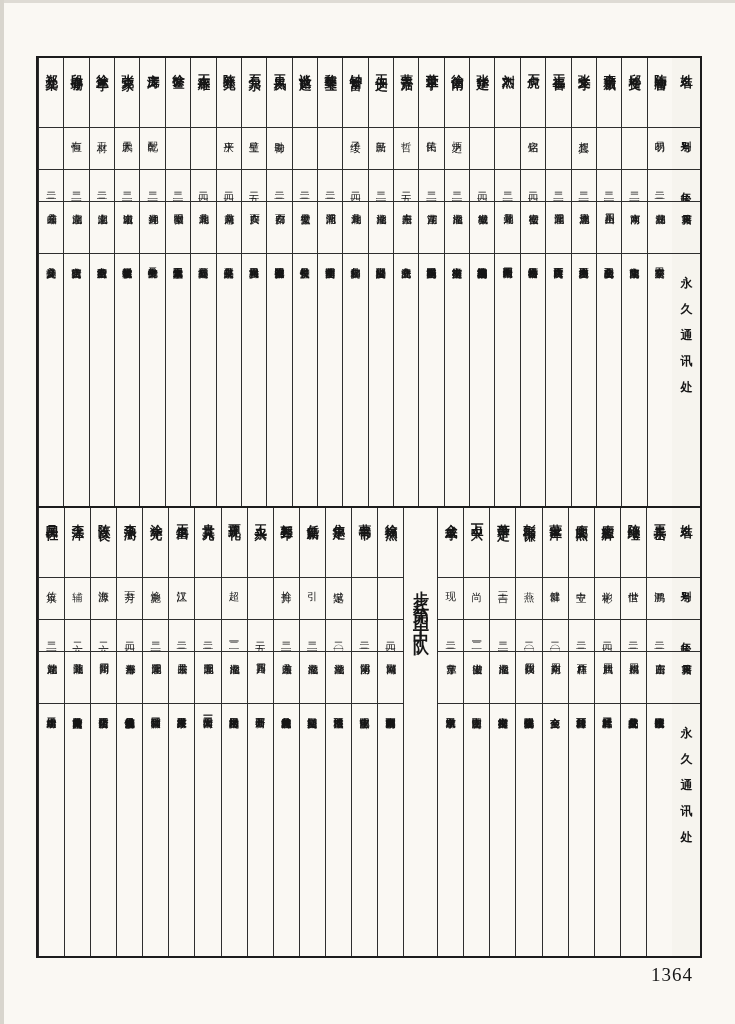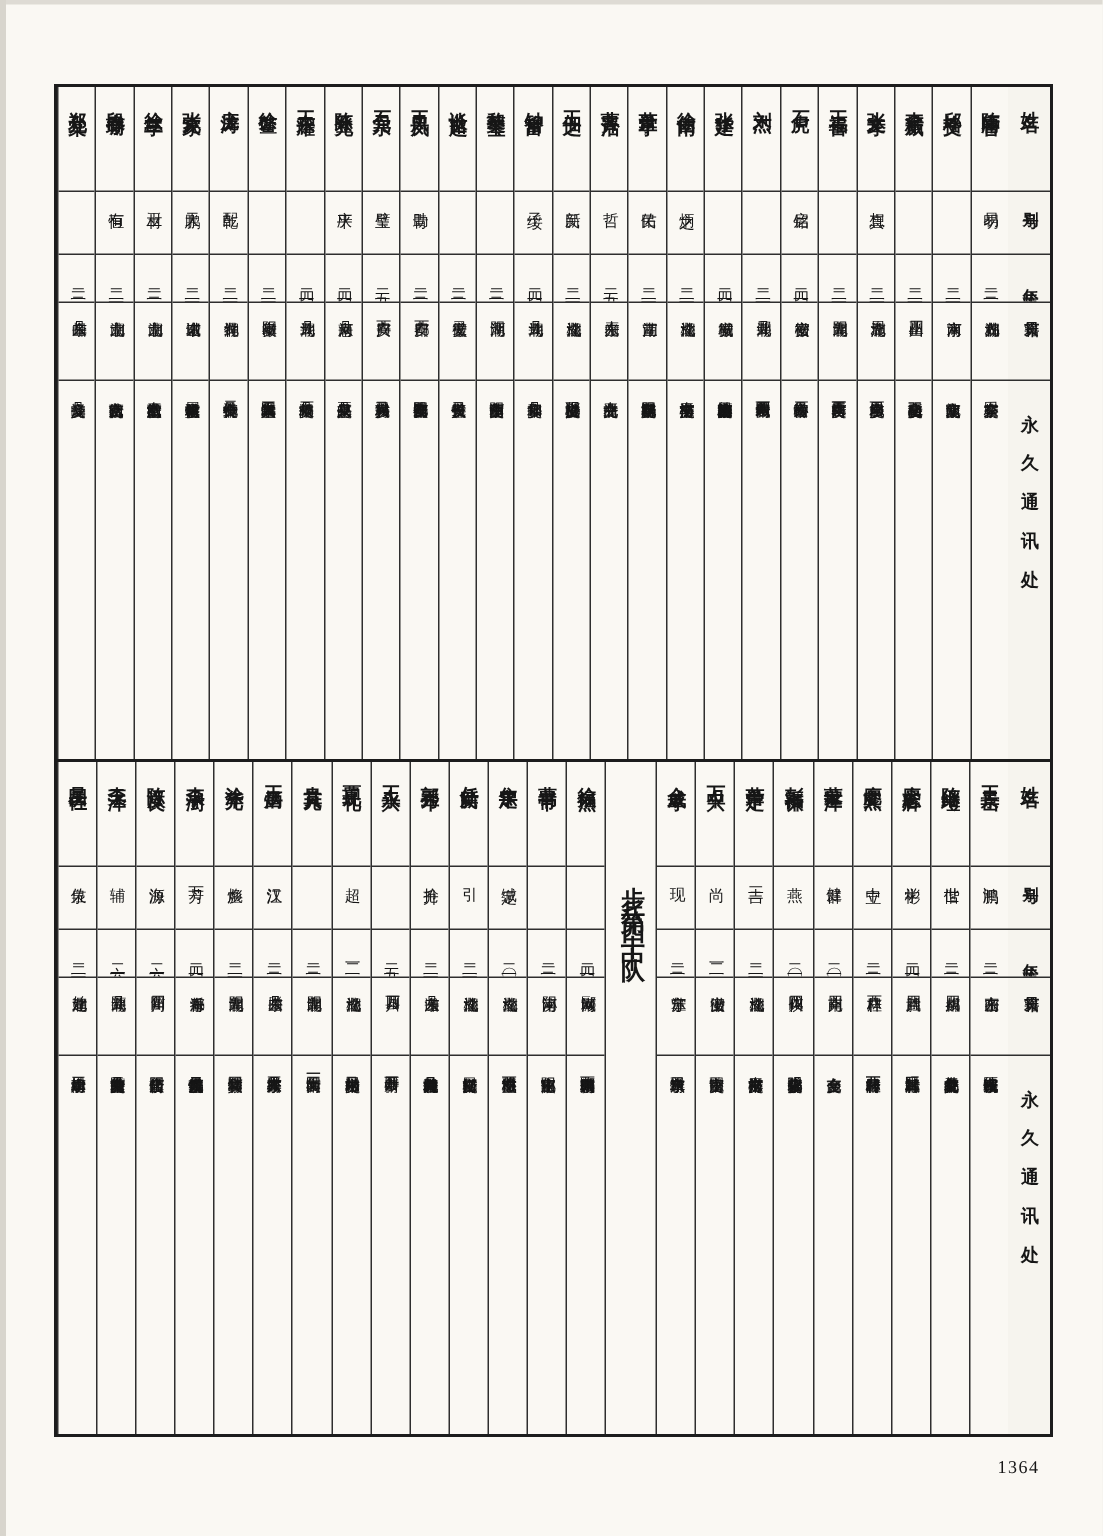--- a/index.html
+++ b/index.html
@@ -38,21 +38,21 @@
   .cell.name .vtext{font-size:12.5px;font-weight:bold;letter-spacing:2px}
   .cell.alias .vtext{font-size:10.5px}
   .cell.age .vtext{font-size:10.5px;letter-spacing:2px}
   .cell.native .vtext{font-size:10px;letter-spacing:0}
   .cell.addr .vtext{font-size:10px;letter-spacing:0;line-height:1.1}
   .header-col .vtext{font-weight:bold}
   .header-col .cell.addr .vtext.spread{font-size:12px;letter-spacing:26px;padding-top:6px}
   .band .vtext{font-size:16px;font-weight:bold;letter-spacing:8px}
   .page-number{
     position:absolute;right:42px;bottom:38px;
-    font-size:12px;letter-spacing:1px;
+    font-size:19px;letter-spacing:1px;
   }
 </style>
 </head>
 <body>
 
 <div class="page">
   <div class="frame">
 
     <section class="block top" id="top-cols">
       <div class="col header-col">

